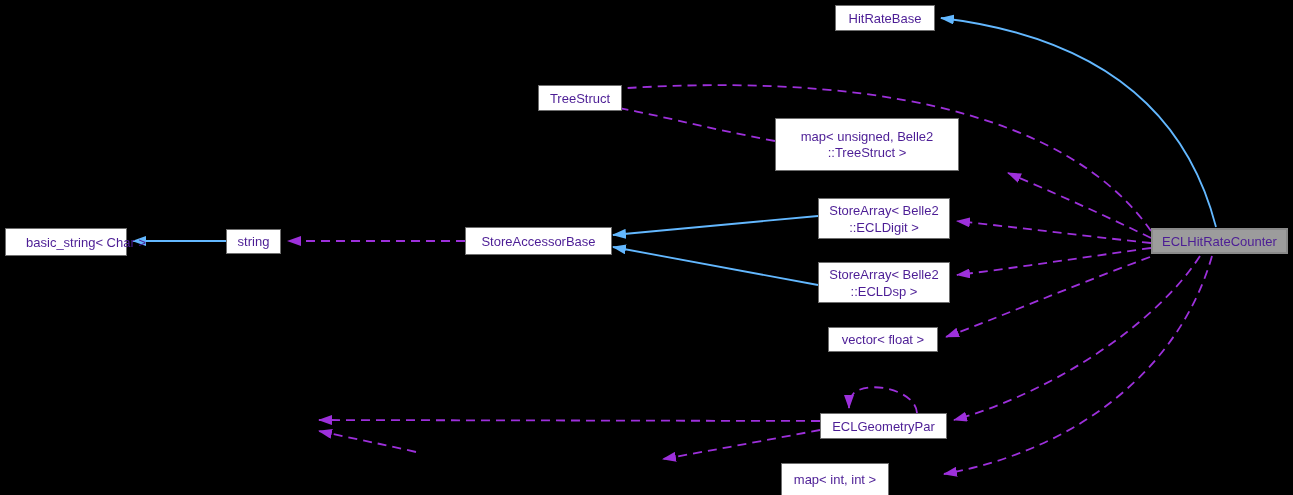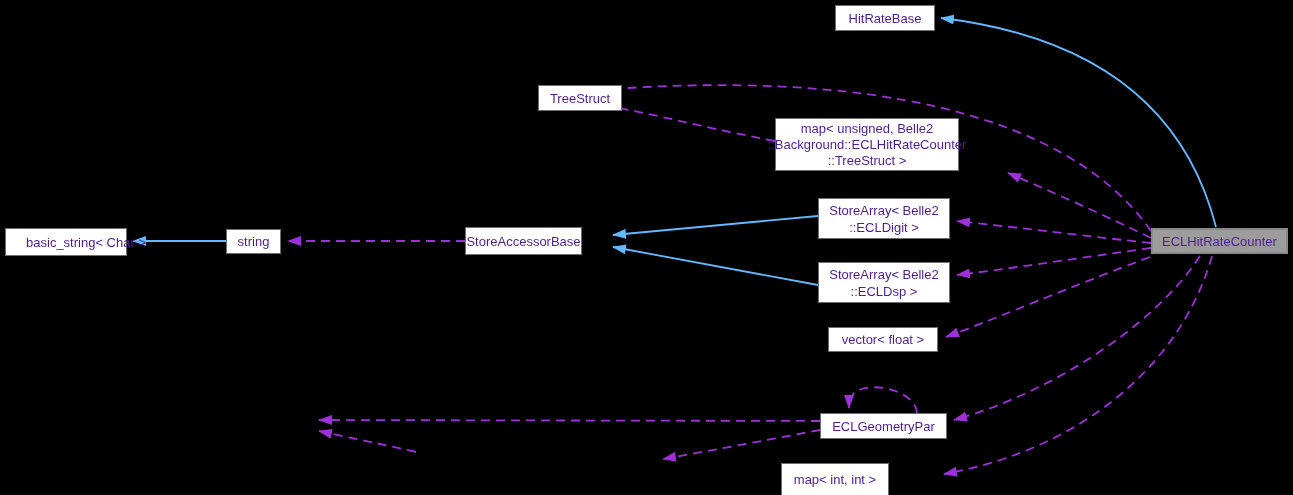--- a/index.html
+++ b/index.html
@@ -35,21 +35,21 @@
     text-align:left;
     padding-left:9px;
   }
   .node span{display:block;}
   
   #n-hitratebase        {left:835px; top:5px;   width:100px; height:26px;}
   #n-treestruct         {left:494px; top:85px;  width:84px;  height:26px;margin-left:44px;}
   #n-map-tree           {left:775px; top:118px; width:184px; height:53px; line-height:16px;}
   #n-basic-string       {left:5px;   top:228px; width:122px; height:28px;padding-left:40px;}
   #n-string             {left:226px; top:229px; width:55px;  height:25px;}
-  #n-storeaccessorbase  {left:465px; top:227px; width:117px; height:28px;}
+  #n-storeaccessorbase  {left:465px; top:227px; width:147px; height:28px;}
   #n-storearray-ecldigit{left:818px; top:198px; width:132px; height:41px; line-height:17px;}
   #n-storearray-ecldsp  {left:818px; top:262px; width:132px; height:41px; line-height:17px;}
   #n-vector-float       {left:828px; top:327px; width:110px; height:25px;}
   #n-crystalgeom        {left:198px; top:413px; width:114px; height:25px;}
   #n-eclgeometrypar     {left:820px; top:413px; width:127px; height:26px;}
   #n-vector-crystalgeom {left:415px; top:447px; width:240px; height:42px; line-height:17px;}
   #n-map-int-int        {left:781px; top:463px; width:108px; height:33px;}
   #n-eclhitratecounter  {left:1151px;top:228px; width:137px; height:26px;}
 </style>
 </head>
@@ -94,21 +94,20 @@
   <div class="node" id="n-hitratebase">
     <span>HitRateBase</span>
   </div>
 
   <div class="node" id="n-treestruct">
     <span>TreeStruct</span>
   </div>
 
   <div class="node" id="n-map-tree">
     <span>map&lt; unsigned, Belle2</span>
-    <span>::Background::ECLHitRateCounter</span>
     <span>::TreeStruct &gt;</span>
   </div>
 
   <div class="node" id="n-basic-string">
     <span>basic_string&lt; Char &gt;</span>
   </div>
 
   <div class="node" id="n-string">
     <span>string</span>
   </div>

